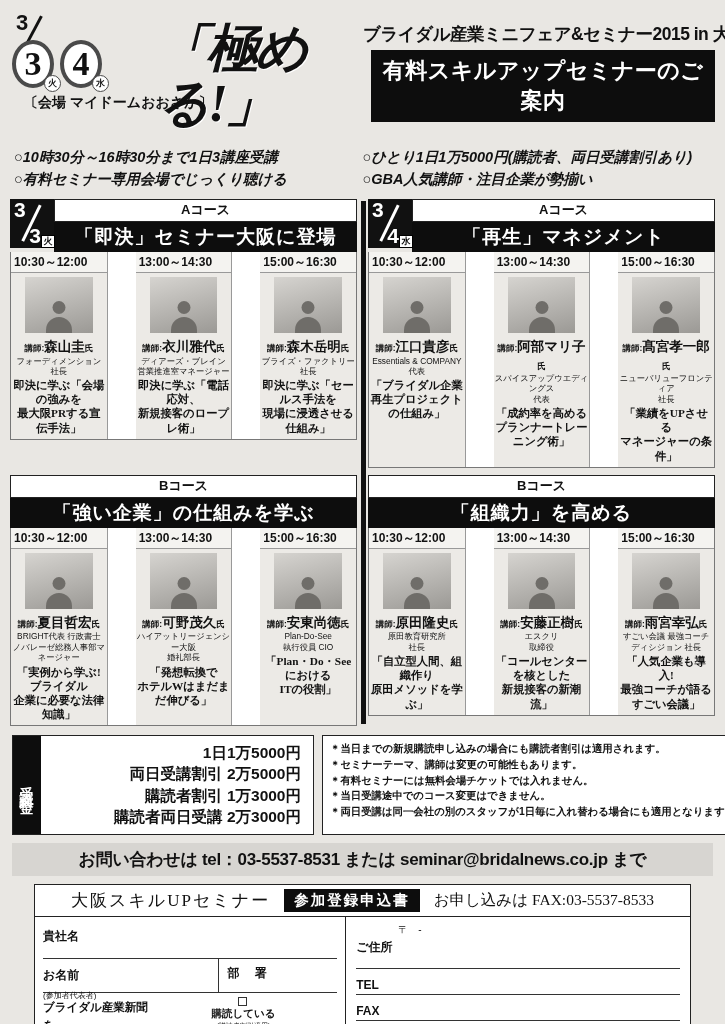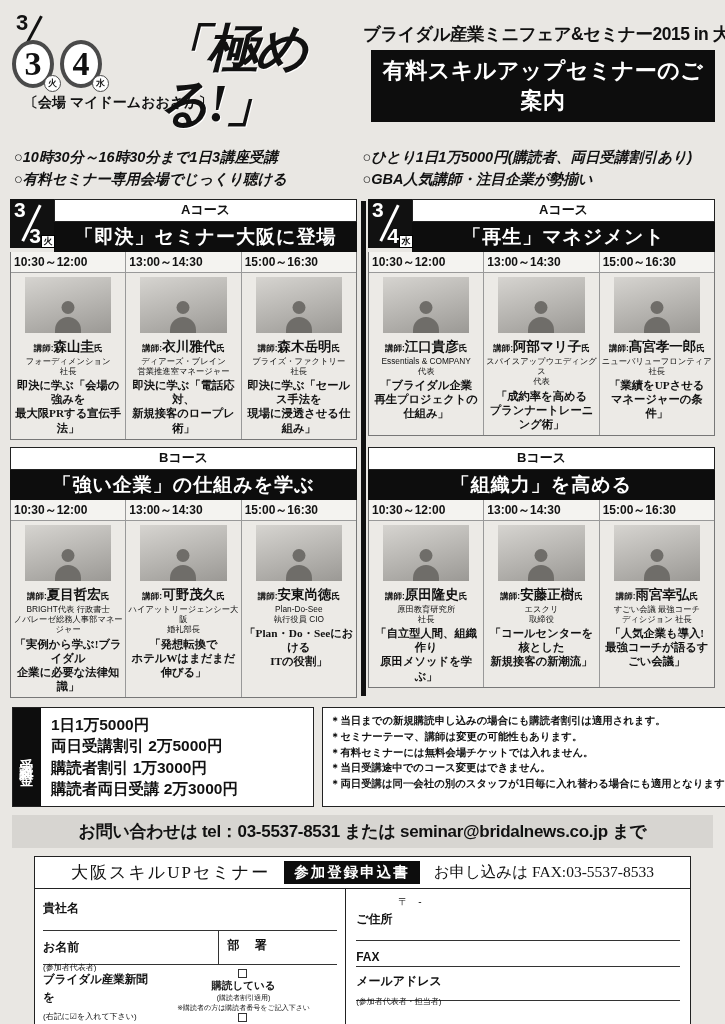--- a/index.html
+++ b/index.html
@@ -39,41 +39,41 @@
   .c-head { display:flex; }
   .date-badge { position:relative; width:44px; height:49px; background:#111; flex:0 0 44px; }
   .db-top { position:absolute; top:-1px; left:4px; color:#fff; font-size:21px; font-weight:bold; }
   .db-bot { position:absolute; bottom:0; right:13px; color:#fff; font-size:21px; font-weight:bold; }
   .db-diag { position:absolute; top:4px; left:20px; width:2.5px; height:40px; background:#fff; transform:rotate(26deg); }
   .db-dow { position:absolute; bottom:0; right:-1px; background:#fff; border:1px solid #000; color:#000;
             font-size:9px; font-weight:bold; padding:0 1.5px; line-height:1.2; }
   .c-head-main { flex:1; }
   .c-label { border:1.5px solid #222; background:#fff; text-align:center; font-size:13px; font-weight:bold; padding:1.5px 0; }
   .c-title { background:#0d0d0d; color:#fff; text-align:center; font-size:19px; font-weight:bold; padding:2px 0; letter-spacing:1px; white-space:nowrap; }
-  .sessions { display:flex; border:1px solid #777; border-top:none; background:#fff; }
+  .sessions { display:flex; border:1px solid #777; border-top:none; background:#fff;gap:28px; }
   .session { flex:1; border-right:1px solid #999; background:#eceae6; display:flex; flex-direction:column; }
   .session:last-child { border-right:none; }
   .s-time { font-size:12px; font-weight:bold; padding:2px 3px 1px; border-bottom:1px solid #999; background:#f4f3f0; }
   .s-photo { height:56px; margin:4px 14px 2px; background:linear-gradient(165deg,#d6d4d0,#9b9995); display:flex; align-items:flex-end; justify-content:center; }
   .person { width:28px; height:34px; position:relative; }
   .person::before { content:""; position:absolute; top:2px; left:50%; transform:translateX(-50%); width:13px; height:13px; border-radius:50%; background:#6f6d69; }
   .person::after { content:""; position:absolute; bottom:0; left:50%; transform:translateX(-50%); width:26px; height:16px; border-radius:13px 13px 0 0; background:#6f6d69; }
   .s-name { text-align:center; margin-top:2px; line-height:1.1; }
   .s-pre,.s-suf { font-size:8.5px; font-weight:bold; }
   .s-nm { font-size:13.5px; font-weight:bold; }
   .s-affil { text-align:center; font-size:8.3px; line-height:1.25; white-space:pre-line; margin-top:1px; min-height:20px; }
   .s-topic { text-align:center; font-family:"Liberation Serif","DejaVu Serif",serif; font-weight:bold; font-size:11.3px;
              line-height:1.25; white-space:pre-line; padding:2px 1px 4px; }
 
   
   .fee-wrap { display:flex; margin:9px 2px 0; }
   .fee-left { display:flex; border:1.5px solid #222; background:#fff; }
   .fee-vert { background:#0d0d0d; color:#fff; writing-mode:vertical-rl; font-size:14px; font-weight:bold;
               letter-spacing:5px; padding:10px 5px; text-align:center; }
-  .fee-lines { padding:6px 12px 6px 10px; width:272px; }
+  .fee-lines { padding:6px 12px 6px 10px; width:272px;text-align:right; }
   .fee-line { font-size:15.5px; font-weight:bold; line-height:1.38; white-space:nowrap; }
   .notes-box { flex:1; border:1px solid #222; background:#fff; margin-left:8px; padding:5px 7px; }
   .note-line { font-size:10.4px; font-weight:bold; line-height:1.52; white-space:nowrap; }
 
   
   .contact-bar { background:#d7d5d1; margin:8px 2px; text-align:center; font-size:17px; font-weight:bold; padding:5px 0; letter-spacing:-0.3px; }
 
   
   .form { border:1.5px solid #222; background:#fff; margin:0 24px; }
   .f-head { display:flex; align-items:center; justify-content:center; gap:14px; border-bottom:1px solid #222; padding:4px 0; }
@@ -408,20 +408,23 @@
           </div>
         </div>
 
       </div>
 
       <div class="f-right">
         <div class="r-field r-addr">
           <div class="r-postal"><span>〒</span><span>-</span></div>
           <span class="fld-label">ご住所</span>
         </div>
+        <div class="r-field r-tel">
+          <span class="fld-label">TEL</span>
+        </div>
         <div class="r-field r-fax">
           <span class="fld-label">FAX</span>
         </div>
         <div class="r-field r-mail">
           <span class="fld-label">メールアドレス</span><br>
           <span class="fld-sub">(参加者代表者・担当者)</span>
         </div>
 
       </div>
     </div>

